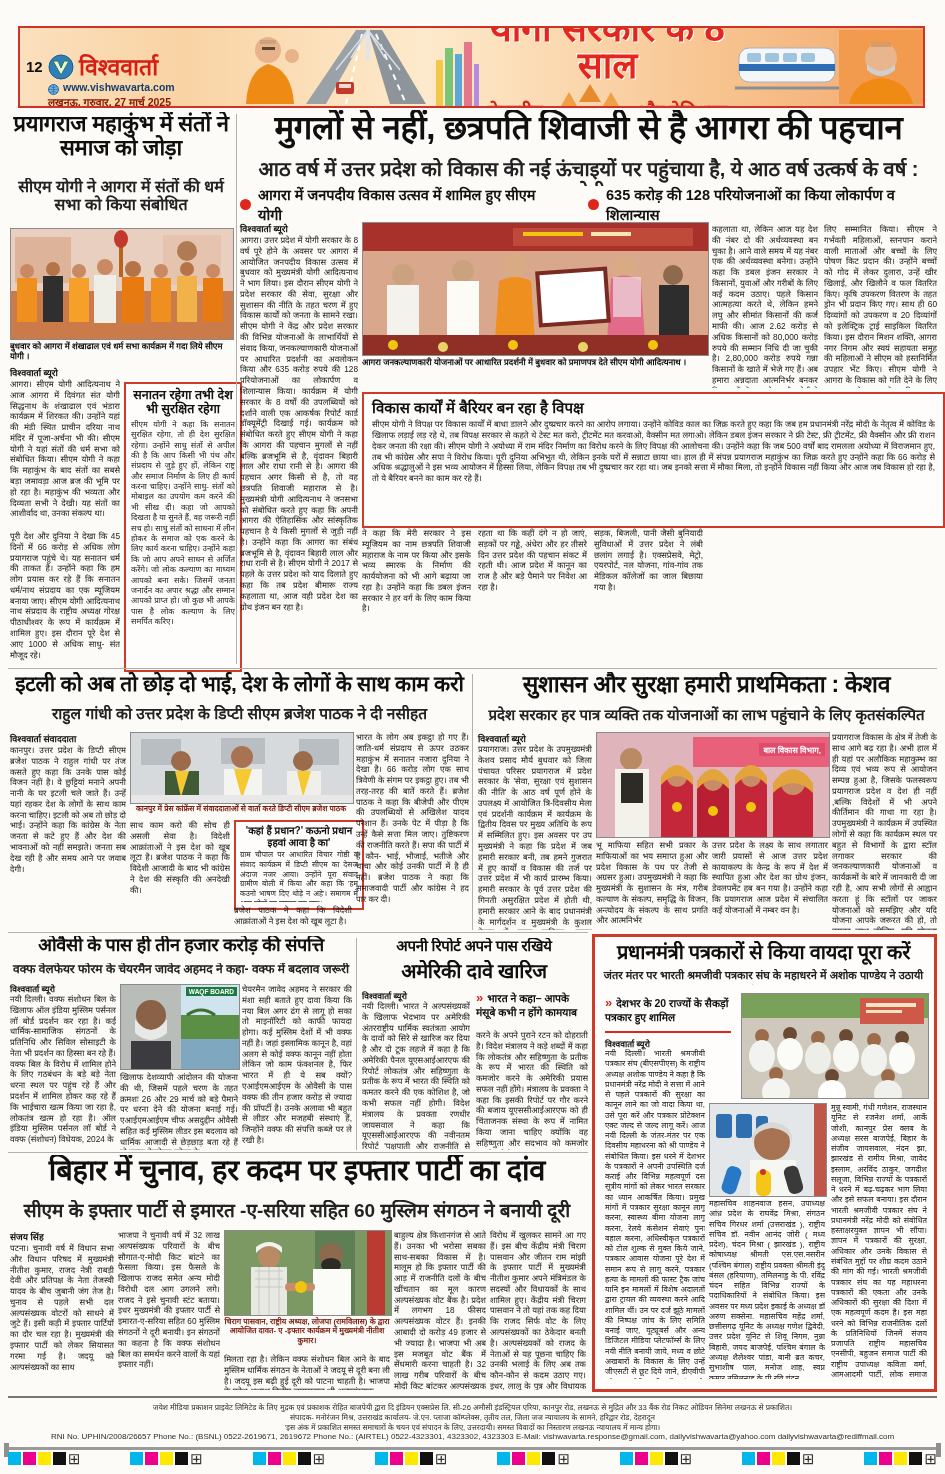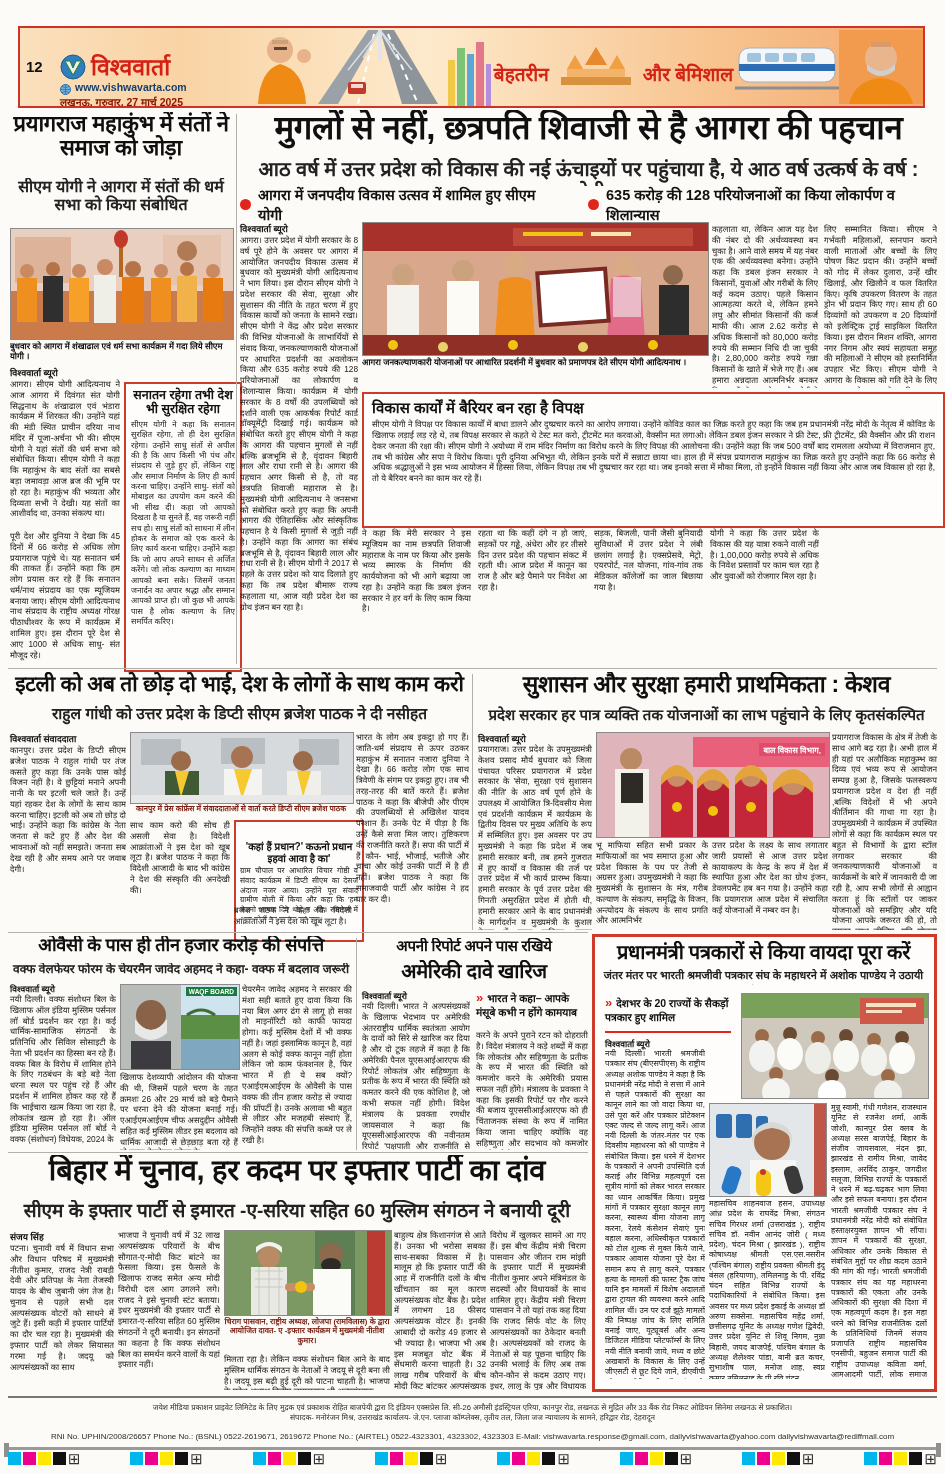--- a/index.html
+++ b/index.html
@@ -4,21 +4,21 @@
 <style>
   html,body{margin:0;padding:0;background:#e9e7e2;}
   .page{position:relative;width:945px;height:1474px;margin:0 auto;background:#fcfbf7;
         font-family:"Liberation Sans","DejaVu Sans",sans-serif;color:#1b1b1b;overflow:hidden;}
   .abs{position:absolute;}
   
   .banner{position:absolute;left:18px;top:26px;width:903px;height:78px;border:2px solid #cf3327;
           background:linear-gradient(90deg,#fbe0bd 0%,#f9d3a4 18%,#fdeacc 45%,#f8c693 75%,#f3a96e 100%);
           display:flex;align-items:center;overflow:hidden;}
   .pgnum{position:absolute;left:6px;top:30px;font-size:15px;font-weight:700;color:#111;}
-  .mh-left{width:186px;padding-left:40px;line-height:1.05;margin-top:28px;}
+  .mh-left{width:186px;padding-left:28px;line-height:1.05;margin-top:28px;}
   .mh-logo{font-size:23px;font-weight:800;color:#d61f14;}
   .mh-web{font-size:10.5px;font-weight:700;color:#14406e;text-align:right;}
   .mh-date{font-size:10.5px;font-weight:700;color:#8a1500;margin-top:3px;}
   .mh-title{font-size:37px;font-weight:800;color:#e4261d;text-align:center;line-height:1;
             text-shadow:1px 1px 0 #fff,-1px -1px 0 #fff;}
   .mh-subrow{display:flex;align-items:flex-end;justify-content:center;gap:8px;}
   .mh-sub{font-size:19px;font-weight:800;color:#d42415;}
   
   .h1{font-weight:800;text-align:center;color:#0f0f0f;line-height:1.1;letter-spacing:-.3px;overflow:hidden;}
   .h2{font-weight:700;text-align:center;color:#222;line-height:1.15;overflow:hidden;}
@@ -98,20 +98,21 @@
     <span style="width:46px;height:66px;flex:none;align-self:flex-end;">
       <svg viewBox="0 0 46 66" preserveAspectRatio="none" style="width:100%;height:100%">
           <rect x="2" y="20" width="7" height="46" fill="#f2c84b"></rect>
           <rect x="11" y="8" width="8" height="58" fill="#7cc576"></rect>
           <rect x="21" y="14" width="7" height="52" fill="#5da7d8"></rect>
           <rect x="30" y="2" width="8" height="64" fill="#e2788a"></rect>
           <rect x="40" y="24" width="5" height="42" fill="#b48de0"></rect>
         </svg>
     </span>
     <div style="flex:1;min-width:0;">
+      <div class="mh-title">योगी सरकार के 8 साल</div>
       <div class="mh-subrow">
         <span class="mh-sub">बेहतरीन</span>
         <span style="width:78px;height:40px;display:inline-block;">
           <svg viewBox="0 0 78 40" preserveAspectRatio="none" style="width:100%;height:100%">
               <rect x="4" y="30" width="70" height="8" fill="#d8913c"></rect>
               <polygon points="39,0 28,18 50,18" fill="#e78a2e"></polygon>
               <polygon points="18,8 10,22 26,22" fill="#efa045"></polygon>
               <polygon points="60,8 52,22 68,22" fill="#efa045"></polygon>
               <rect x="10" y="22" width="58" height="8" fill="#f3b469"></rect>
               <line x1="39" y1="0" x2="39" y2="-4" stroke="#c0392b" stroke-width="2"></line>
@@ -229,21 +230,20 @@
   <div class="abs body" style="left:712px;top:224px;width:106px;height:164px;">कहलाता था, लेकिन आज यह देश की नंबर दो की अर्थव्यवस्था बन चुका है। आने वाले समय में यह नंबर एक की अर्थव्यवस्था बनेगा। उन्होंने कहा कि डबल इंजन सरकार ने किसानों, युवाओं और गरीबों के लिए कई कदम उठाए। पहले किसान आत्महत्या करते थे, लेकिन हमने लघु और सीमांत किसानों की कर्ज माफी की। आज 2.62 करोड़ से अधिक किसानों को 80,000 करोड़ रुपये की सम्मान निधि दी जा चुकी है। 2,80,000 करोड़ रुपये गन्ना किसानों के खाते में भेजे गए हैं। अब हमारा अन्नदाता आत्मनिर्भर बनकर विकास में योगदान दे रहा है। योगी ने युवाओं के लिए किए गए कार्यों का जिक्र करते हुए कहा कि 8.30 लाख से अधिक नौजवानों को सरकारी नौकरी दी गई। हाल ही में 60,000 पुलिस भर्ती में 12,000 बेटियों का चयन हुआ। एमएसएमई के जरिए रोजगार के अवसर बढ़े।</div>
   <div class="abs body" style="left:824px;top:224px;width:113px;height:164px;">लिए सम्मानित किया। सीएम ने गर्भवती महिलाओं, स्तनपान कराने वाली माताओं और बच्चों के लिए पोषण किट प्रदान की। उन्होंने बच्चों को गोद में लेकर दुलारा, उन्हें खीर खिलाई, और खिलौने व फल वितरित किए। कृषि उपकरण वितरण के तहत ड्रोन भी प्रदान किए गए। साथ ही 60 दिव्यांगों को उपकरण व 20 दिव्यांगों को इलेक्ट्रिक ट्राई साइकिल वितरित किया। इस दौरान मिशन शक्ति, आगरा नगर निगम और स्वयं सहायता समूह की महिलाओं ने सीएम को हस्तनिर्मित उपहार भेंट किए। सीएम योगी ने आगरा के विकास को गति देने के लिए 635 करोड़ रुपये की 128 परियोजनाओं का लोकार्पण और शिलान्यास किया। उन्होंने कहा कि आगरा में गंगाजल की आपूर्ति शुरू हो चुकी है, मेट्रो मिल गई है, और सिविल टर्मिनल का निर्माण अंतिम चरण में है।</div>
   <div class="abs redbox" style="left:362px;top:392px;width:563px;height:122px;padding:5px 8px;">
     <div class="boxtitle" style="font-size:15px;text-align:left;">विकास कार्यों में बैरियर बन रहा है विपक्ष</div>
     <div class="body" style="font-size:8.3px;height:96px;margin-top:3px;">सीएम योगी ने विपक्ष पर विकास कार्यों में बाधा डालने और दुष्प्रचार करने का आरोप लगाया। उन्होंने कोविड काल का जिक्र करते हुए कहा कि जब हम प्रधानमंत्री नरेंद्र मोदी के नेतृत्व में कोविड के खिलाफ लड़ाई लड़ रहे थे, तब विपक्ष सरकार से कहते थे टेस्ट मत करो, ट्रीटमेंट मत करवाओ, वैक्सीन मत लगाओ। लेकिन डबल इंजन सरकार ने फ्री टेस्ट, फ्री ट्रीटमेंट, फ्री वैक्सीन और फ्री राशन देकर जनता की रक्षा की। सीएम योगी ने अयोध्या में राम मंदिर निर्माण का विरोध करने के लिए विपक्ष की आलोचना की। उन्होंने कहा कि जब 500 वर्षों बाद रामलला अयोध्या में विराजमान हुए, तब भी कांग्रेस और सपा ने विरोध किया। पूरी दुनिया अभिभूत थी, लेकिन इनके घरों में सन्नाटा छाया था। हाल ही में संपन्न प्रयागराज महाकुंभ का जिक्र करते हुए उन्होंने कहा कि 66 करोड़ से अधिक श्रद्धालुओं ने इस भव्य आयोजन में हिस्सा लिया, लेकिन विपक्ष तब भी दुष्प्रचार कर रहा था। जब इनको सत्ता में मौका मिला, तो इन्होंने विकास नहीं किया और आज जब विकास हो रहा है, तो ये बैरियर बनने का काम कर रहे हैं।</div>
   </div>
   <div class="abs" style="left:362px;top:528px;width:575px;height:136px;display:flex;gap:7px;">
     <div class="body" style="width:109px;height:136px;">ने कहा कि मेरी सरकार ने इस म्यूजियम का नाम छत्रपति शिवाजी महाराज के नाम पर किया और इसके भव्य स्मारक के निर्माण की कार्ययोजना को भी आगे बढ़ाया जा रहा है। उन्होंने कहा कि डबल इंजन सरकार ने हर वर्ग के लिए काम किया है।</div>
     <div class="body" style="width:109px;height:136px;">रहता था कि कहीं दंगे न हो जाएं, सड़कों पर गड्ढे, अंधेरा और हर तीसरे दिन उत्तर प्रदेश की पहचान संकट में रहती थी। आज प्रदेश में कानून का राज है और बड़े पैमाने पर निवेश आ रहा है।</div>
     <div class="body" style="width:109px;height:136px;">सड़क, बिजली, पानी जैसी बुनियादी सुविधाओं में उत्तर प्रदेश ने लंबी छलांग लगाई है। एक्सप्रेसवे, मेट्रो, एयरपोर्ट, नल योजना, गांव-गांव तक मेडिकल कॉलेजों का जाल बिछाया गया है।</div>
-    <div class="body" style="width:109px;height:136px;">योगी ने कहा कि उत्तर प्रदेश के विकास की यह यात्रा रुकने वाली नहीं है। 1,00,000 करोड़ रुपये से अधिक के निवेश प्रस्तावों पर काम चल रहा है और युवाओं को रोजगार मिल रहा है।</div>
   </div>
 
   <div class="hline" style="left:8px;top:668px;width:929px;"></div>
 
   <div class="abs h1" style="left:8px;top:672px;width:463px;height:30px;font-size:21px;">इटली को अब तो छोड़ दो भाई, देश के लोगों के साथ काम करो</div>
   <div class="abs h2" style="left:8px;top:705px;width:463px;height:22px;font-size:15.5px;">राहुल गांधी को उत्तर प्रदेश के डिप्टी सीएम ब्रजेश पाठक ने दी नसीहत</div>
   <div class="abs byline" style="left:10px;top:732px;width:116px;">विश्ववार्ता संवाददाता</div>
   <div class="abs body" style="left:10px;top:745px;width:116px;height:185px;">कानपुर। उत्तर प्रदेश के डिप्टी सीएम ब्रजेश पाठक ने राहुल गांधी पर तंज कसते हुए कहा कि उनके पास कोई विजन नहीं है। वे छुट्टियां मनाने अपनी नानी के घर इटली चले जाते हैं। उन्हें यहां रहकर देश के लोगों के साथ काम करना चाहिए। इटली को अब तो छोड़ दो भाई। उन्होंने कहा कि कांग्रेस के नेता जनता से कटे हुए हैं और देश की भावनाओं को नहीं समझते। जनता सब देख रही है और समय आने पर जवाब देगी।</div>
   <div class="abs photo" style="left:130px;top:732px;width:222px;height:70px;">
     <svg viewBox="0 0 222 70" preserveAspectRatio="none">
@@ -258,21 +258,21 @@
         <rect x="93" y="36" width="38" height="28" fill="#f4f4f0"></rect>
         <path d="M103 36 L111 66 L121 36" fill="#f6c931"></path>
         <circle cx="172" cy="28" r="10" fill="#9c6b4a"></circle>
         <rect x="156" y="38" width="34" height="26" fill="#f0efe9"></rect>
         <path d="M166 38 L172 64 L180 38" fill="#f6c931"></path>
         <rect y="62" width="222" height="8" fill="#e8e8e8"></rect>
       </svg>
   </div>
   <div class="abs cap capred" style="left:130px;top:804px;width:222px;height:12px;font-size:7.6px;">कानपुर में  प्रेस कांफ्रेंस में संवाददाताओं से वार्ता करते डिप्टी सीएम ब्रजेश पाठक</div>
   <div class="abs body" style="left:130px;top:820px;width:100px;height:110px;">साथ काम करो की सोच ही असली सेवा है। विदेशी आक्रांताओं ने इस देश को खूब लूटा है। ब्रजेश पाठक ने कहा कि विदेशी आजादी के बाद भी कांग्रेस ने देश की संस्कृति की अनदेखी की।</div>
-  <div class="abs redbox" style="left:234px;top:820px;width:118px;height:80px;padding:19px 4px;">
+  <div class="abs redbox" style="left:234px;top:820px;width:118px;height:80px;padding:3px 4px;">
     <div class="boxtitle" style="font-size:10px;">'कहां हैं प्रधान?' कऊनो प्रधान इहवां आवा है का'</div>
     <div class="body" style="font-size:7.5px;height:52px;margin-top:2px;">ग्राम चौपाल पर आधारित विचार गोष्ठी व संवाद कार्यक्रम में डिप्टी सीएम का देसज अंदाज नजर आया। उन्होंने पूरा संवाद ग्रामीण बोली में किया और कहा कि 'हम कउनो भाषण दिए थोड़े न अहे'। समागम में आए लोगों का उत्साह बढ़ गया।</div>
   </div>
   <div class="abs body" style="left:234px;top:905px;width:118px;height:25px;">ब्रजेश पाठक ने कहा कि विदेशी आक्रांताओं ने इस देश को खूब लूटा है।</div>
   <div class="abs body" style="left:356px;top:732px;width:113px;height:198px;">भारत के लोग अब इकट्ठा हो गए हैं। जाति-धर्म संप्रदाय से ऊपर उठकर महाकुंभ में सनातन नजारा दुनिया ने देखा है। 66 करोड़ लोग एक साथ त्रिवेणी के संगम पर इकट्ठा हुए। तब भी तरह-तरह की बातें करते हैं। ब्रजेश पाठक ने कहा कि बीजेपी और पीएम की उपलब्धियों से अखिलेश यादव परेशान हैं। उनके पेट में पीड़ा है कि उन्हें कैसे सत्ता मिल जाए। तुष्टिकरण की राजनीति करते हैं। सपा की पार्टी में हैं कौन- भाई, भौजाई, भतीजे और चाचा और कोई उनकी पार्टी में है ही नहीं। ब्रजेश पाठक ने कहा कि समाजवादी पार्टी और कांग्रेस ने हद पार कर दी।</div>
 
   <div class="vline" style="left:472px;top:674px;height:256px;"></div>
 
   <div class="abs h1" style="left:476px;top:672px;width:461px;height:30px;font-size:23px;">सुशासन और सुरक्षा हमारी प्राथमिकता  : केशव</div>
   <div class="abs h2" style="left:476px;top:706px;width:461px;height:22px;font-size:15px;">प्रदेश सरकार हर पात्र व्यक्ति तक योजनाओं का लाभ पहुंचाने के लिए कृतसंकल्पित</div>
@@ -426,20 +426,21 @@
       </svg>
   </div>
   <div class="abs cap capred" style="left:224px;top:1317px;width:166px;height:36px;font-size:7.8px;">चिराग पासवान, राष्ट्रीय अध्यक्ष, लोजपा (रामविलास) के द्वारा आयोजित दावत- ए -इफ्तार कार्यक्रम में मुख्यमंत्री नीतीश कुमार।</div>
   <div class="abs body" style="left:224px;top:1354px;width:166px;height:36px;">मिलता रहा है। लेकिन वक्फ संशोधन बिल आने के बाद मुस्लिम धार्मिक संगठन के नेताओं ने जदयू से दूरी बना ली है। जदयू इस बढ़ी हुई दूरी को पाटना चाहती है। भाजपा के प्रदेश अध्यक्ष दिलीप जायसवाल भी अल्पसंख्यक</div>
   <div class="abs body" style="left:394px;top:1230px;width:92px;height:160px;">बाहुल्य क्षेत्र किशानगंज से आते हैं। उनका भी भरोसा सबका साथ-सबका विकास में है। मालूम हो कि इफ्तार पार्टी की आड़ में राजनीति दलों के बीच खींचतान का मूल कारण अल्पसंख्यक वोट बैंक है। प्रदेश में लगभग 18 फीसद अल्पसंख्यक वोटर हैं। इनकी आबादी दो करोड़ 49 हजार से भी ज्यादा है। भाजपा भी अब इस मजबूत वोट बैंक में सेंधमारी करना चाहती है। 32 लाख गरीब परिवारों के बीच मोदी किट बांटकर अल्पसंख्यक वोटरों के बीच घुसना चाहती है। इस वोट बैंक में सेंधमारी ना हो, इस कारण अन्य राजनीतिक दल भाजपा और जदयू के</div>
   <div class="abs body" style="left:490px;top:1230px;width:96px;height:160px;">विरोध में खुलकर सामने आ गए हैं। इस बीच केंद्रीय मंत्री चिराग पासवान और जीतन राम मांझी के इफ्तार पार्टी में मुख्यमंत्री नीतीश कुमार अपने मंत्रिमंडल के सदस्यों और विधायकों के साथ शामिल हुए। केंद्रीय मंत्री चिराग पासवान ने तो यहां तक कह दिया कि राजद सिर्फ वोट के लिए अल्पसंख्यकों का ठेकेदार बनती है। अल्पसंख्यकों को राजद के नेताओं से यह पूछना चाहिए कि उनकी भलाई के लिए अब तक कौन-कौन से कदम उठाए गए। इधर, लालू के पुत्र और विधायक तेजप्रताप यादव ने कहा कि भाजपा दंगा-फसाद में विश्वास करती है। कोई कितना भी प्रलोभन दे ले उसे अल्पसंख्यकों का वोट मिलने वाला नहीं है।</div>
 
   <div class="hline" style="left:8px;top:1396px;width:929px;height:2px;background:#777;"></div>
   <div class="fline" style="top:1402px;">जयेश मीडिया प्रकाशन प्राइवेट लिमिटेड के लिए मुद्रक एवं प्रकाशक रोहित बाजपेयी द्वारा दि इंडियन एक्सप्रेस लि. सी-26 अमौसी इंडस्ट्रियल एरिया, कानपुर रोड, लखनऊ से मुद्रित और 33 बैंक रोड निकट ओडियन सिनेमा लखनऊ से प्रकाशित।</div>
   <div class="fline" style="top:1412px;">संपादक- मनोरंजन मिश्र, उत्तराखंड कार्यालय- जे.एन. प्लाजा कॉम्प्लेक्स, तृतीय तल, जिला जज न्यायालय के सामने, हरिद्वार रोड, देहरादून</div>
+  <div class="fline" style="top:1422px;">'इस अंक में प्रकाशित समस्त समाचारों के चयन एवं संपादन के लिए, उत्तरदायी। समस्त विवादों का निस्तारण लखनऊ न्यायालय में मान्य होगा।</div>
   <div class="fline" style="top:1432px;font-size:8px;">RNI No. UPHIN/2008/26657  Phone No.: (BSNL) 0522-2619671, 2619672  Phone No.: (AIRTEL) 0522-4323301, 4323302, 4323303  E-Mail: vishwavarta.response@gmail.com,  dailyvishwavarta@yahoo.com  dailyvishwavarta@rediffmail.com</div>
   <div class="hline" style="left:8px;top:1447px;width:929px;height:3px;background:#9a9a9a;"></div>
   <div class="barcap" style="left:4px;"></div>
   <div class="barcap" style="left:936px;"></div>
   <div class="cmykrow">
     <span class="cmyk">
         <span class="sw" style="background:#00b7eb"></span>
         <span class="sw" style="background:#ec008c"></span>
         <span class="sw" style="background:#ffe800"></span>
         <span class="sw" style="background:#111"></span>

